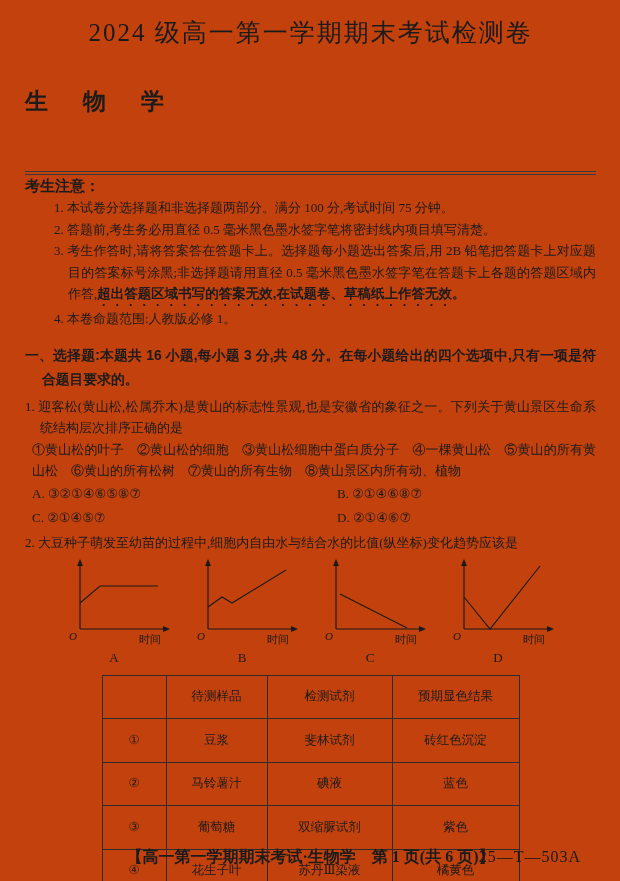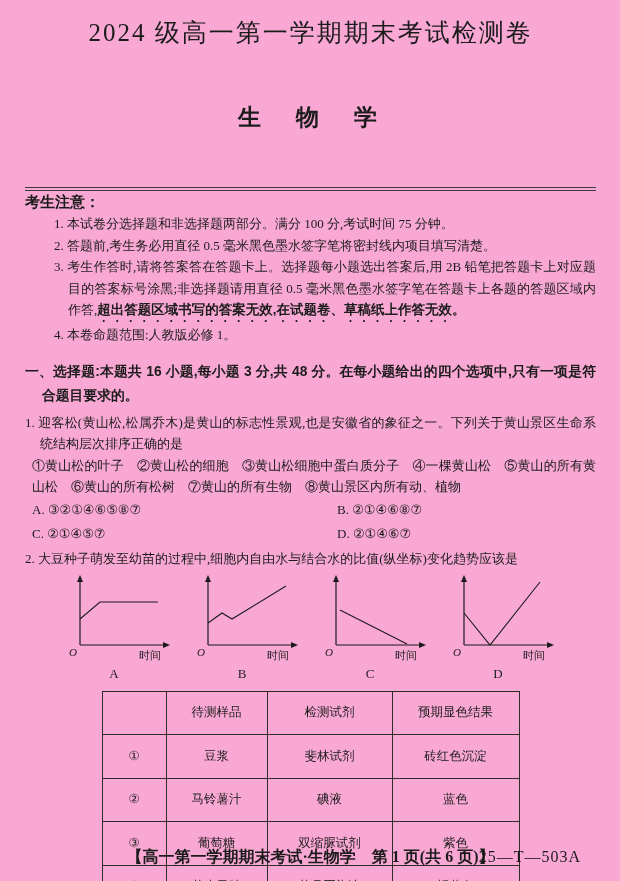--- a/index.html
+++ b/index.html
@@ -1,42 +1,42 @@
 <!DOCTYPE html>
 <html><head>
 <meta charset="utf-8">
 <style>
   html,body{margin:0;padding:0;background:#e8e8e8;}
   .page{
     position:relative;
     width:620px;height:881px;
     margin:0 auto;
-    background:#f9a8d4;
+    background:#c2410c;
     color:#1b1b1b;
     font-family:"Liberation Serif","DejaVu Serif",serif;
     font-size:13px;
     line-height:21.5px;
     box-sizing:border-box;
     padding:12px 24px 0 25px;
     overflow:hidden;
   }
   .hei{font-family:"Liberation Sans","DejaVu Sans",sans-serif;font-weight:700;}
   .page-title{
     text-align:center;
     font-size:25px;
     line-height:34px;
     letter-spacing:2px;
     margin-top:4px;
   }
   .subject-title{
-    text-align:center;
+    text-align:left;
     font-size:23px;
     line-height:30px;
     letter-spacing:6px;
-    margin-top:52px;
+    margin-top:36px;
   }
   .double-rule{
     margin-top:55px;
     height:2px;
     border-top:1.5px solid #3a3a3a;
     border-bottom:1px solid #3a3a3a;
   }
   .notice-heading{
     font-size:15px;
     line-height:22px;

